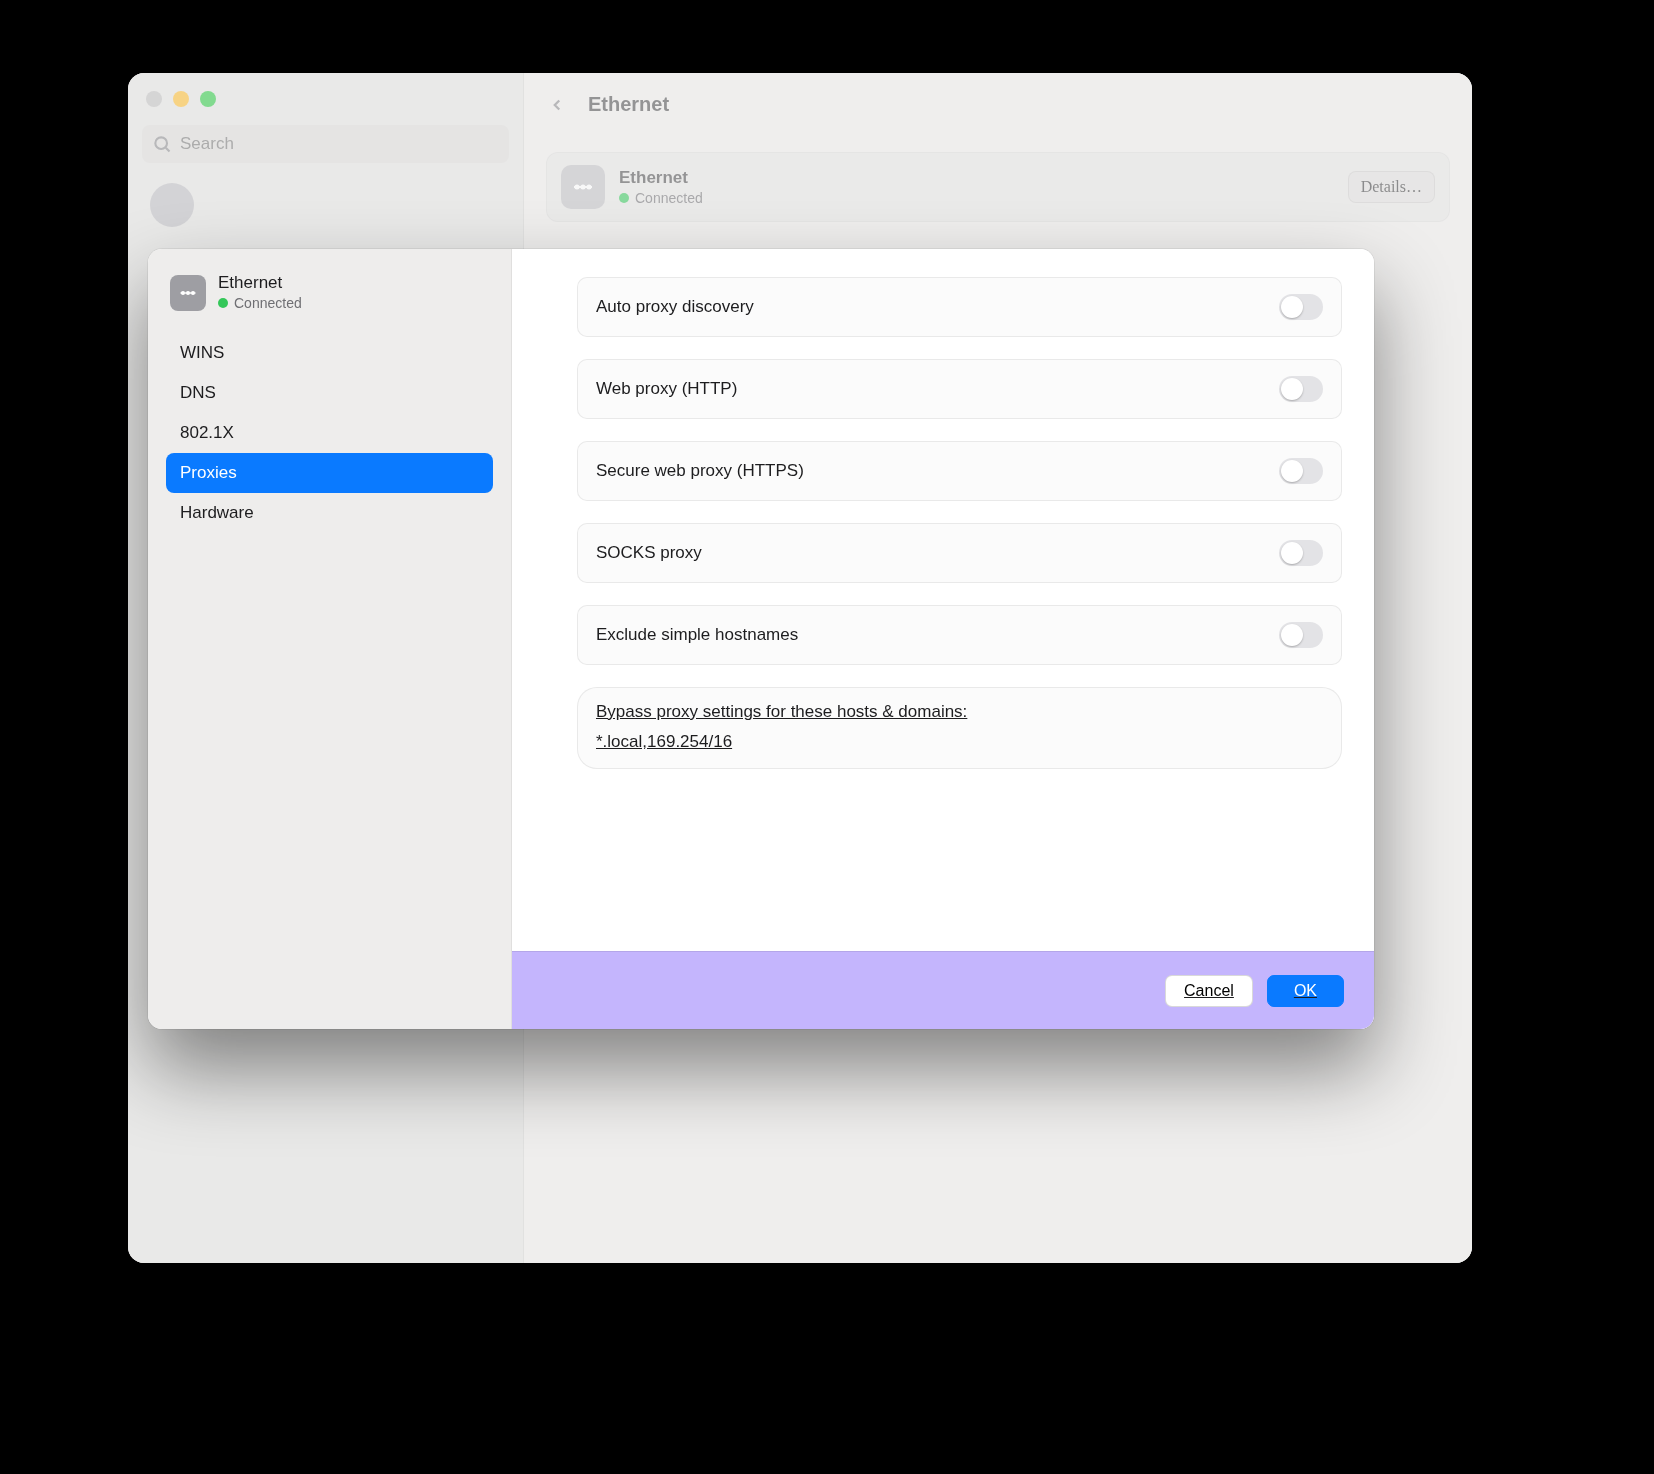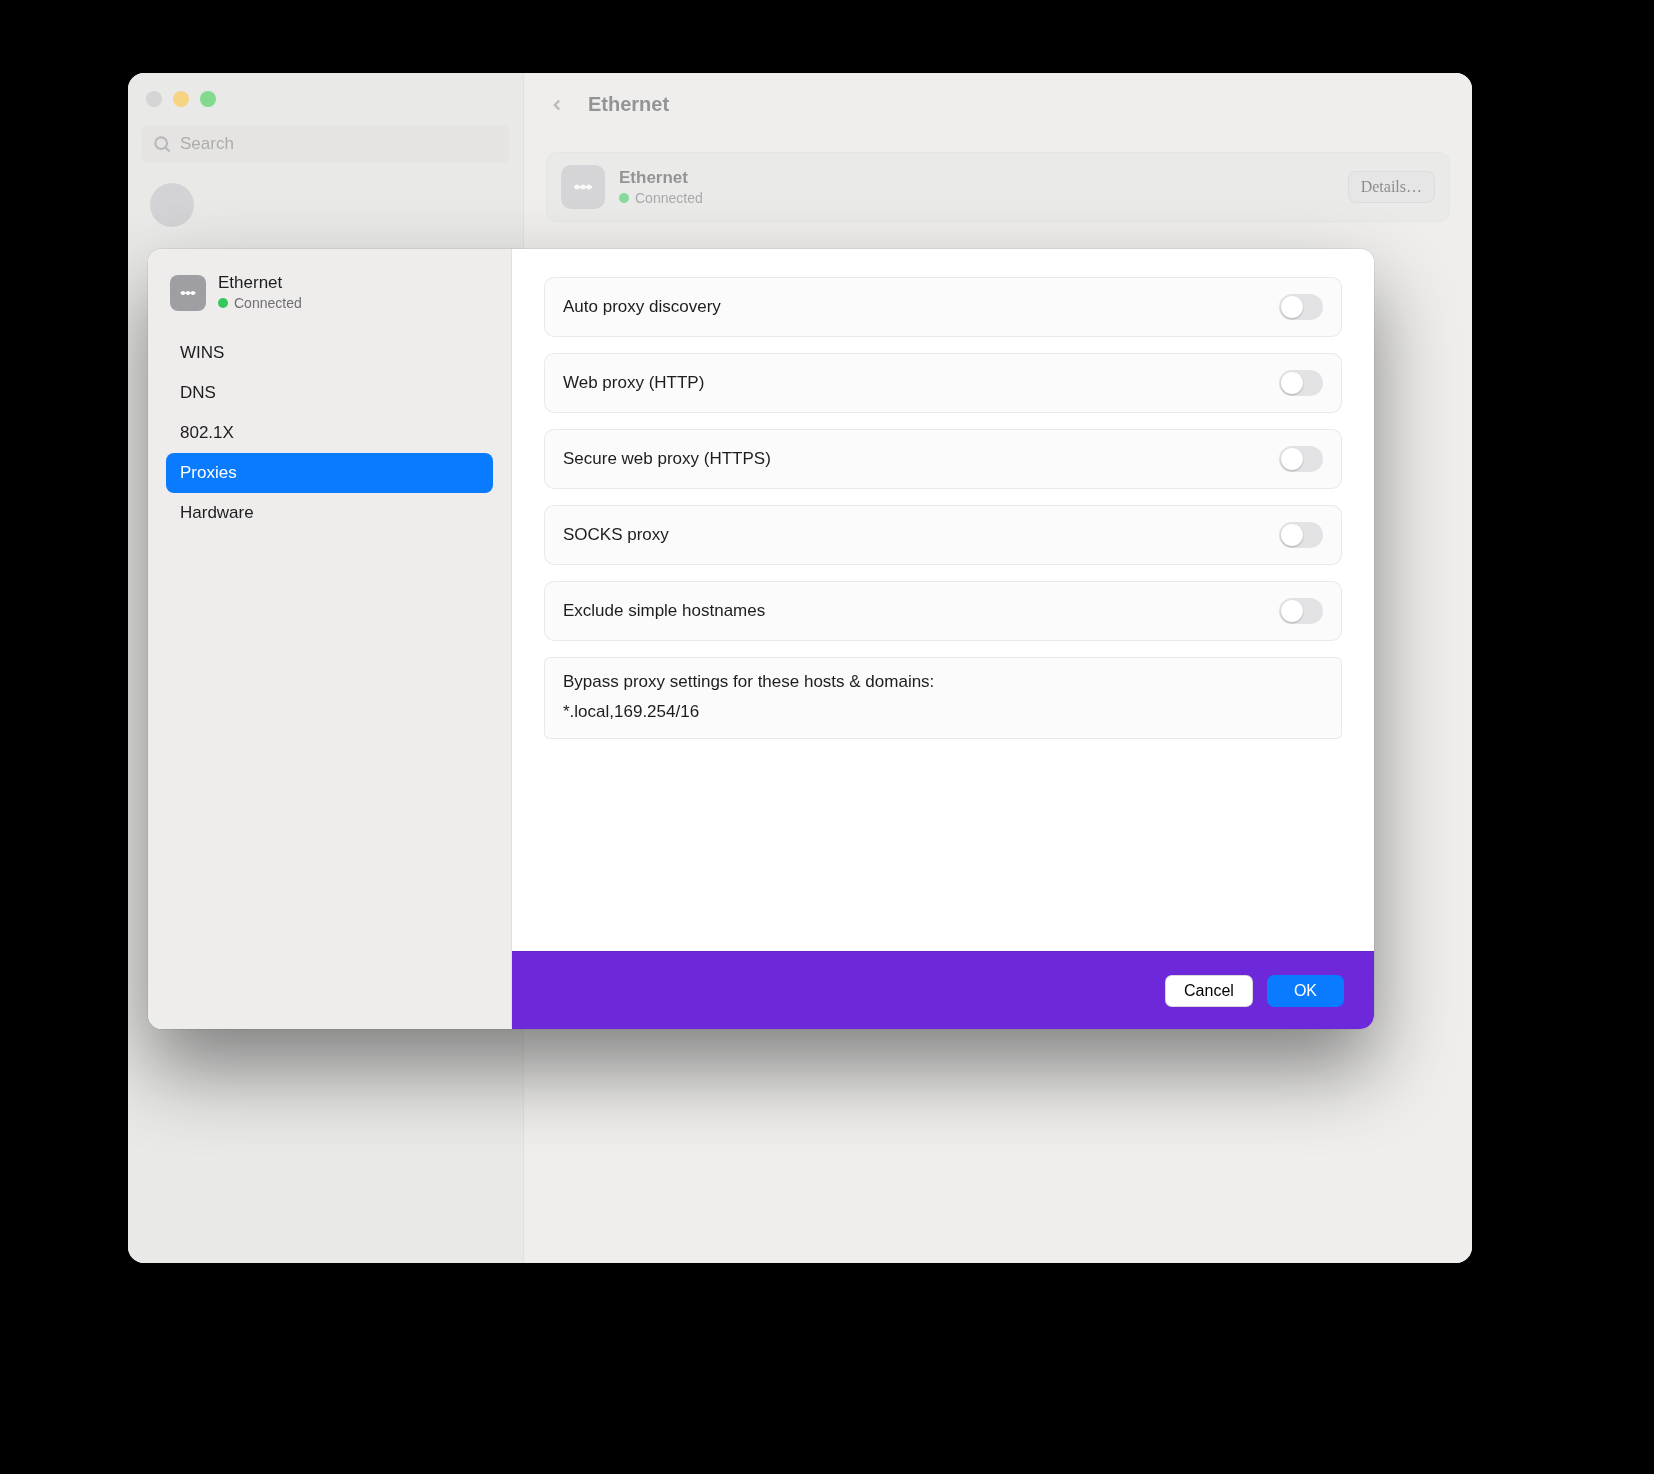--- a/index.html
+++ b/index.html
@@ -216,22 +216,23 @@
     flex: 1;
     display: flex;
     flex-direction: column;
     background: #fff;
   }
   .sheet-content {
     flex: 1;
     padding: 28px 32px 0 32px;
     display: flex;
     flex-direction: column;
-    gap: 16px;
+    gap: 22px;
     overflow: auto;
+    margin-left: 33px;
   }
   .row-card {
     background: #fbfbfb;
     border: 1px solid rgba(0,0,0,0.07);
     border-radius: 10px;
     padding: 16px 18px;
     display: flex;
     align-items: center;
     justify-content: space-between;
     font-size: 17px;
@@ -247,36 +248,38 @@
     position: absolute;
     left: 2px; top: 2px;
     width: 22px; height: 22px;
     background: #fff;
     border-radius: 50%;
     box-shadow: 0 1px 2px rgba(0,0,0,0.25);
   }
   .bypass-card {
     background: #fbfbfb;
     border: 1px solid rgba(0,0,0,0.07);
-    border-radius: 6px;
+    border-radius: 20px;
     padding: 14px 18px 16px 18px;
     font-size: 17px;
+    text-decoration: underline;
   }
   .bypass-card .bt { margin-bottom: 10px; }
   .bypass-card .bv { color: #1d1d1f; }
 
   .sheet-footer {
     height: 78px;
     border-top: 1px solid rgba(0,0,0,0.08);
     display: flex;
     align-items: center;
     justify-content: flex-end;
     gap: 14px;
     padding: 12px 30px;
-    background: #6d28d9;
+    background: #c4b5fd;
+    text-decoration: underline;
   }
   .btn {
     height: 32px;
     border-radius: 7px;
     padding: 0 18px;
     font-size: 16px;
     border: 1px solid rgba(0,0,0,0.15);
     background: #fff;
     cursor: default;
   }

